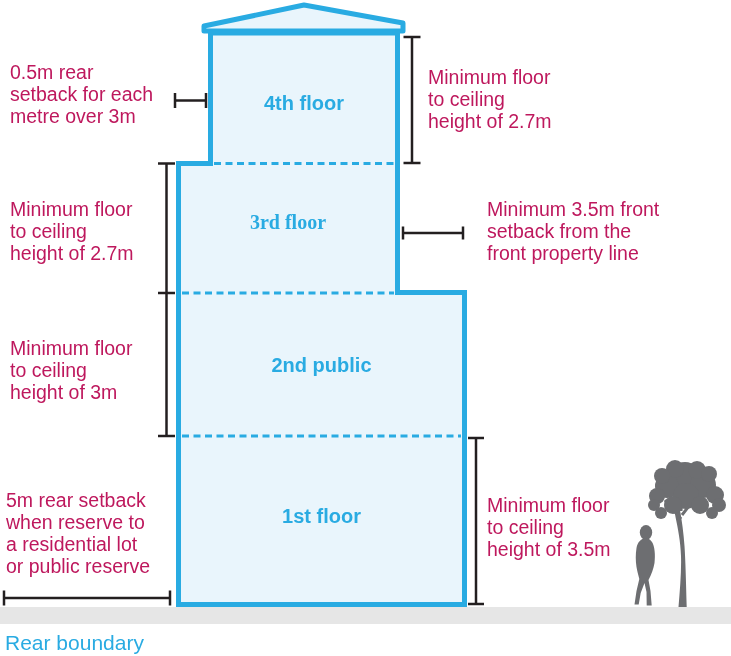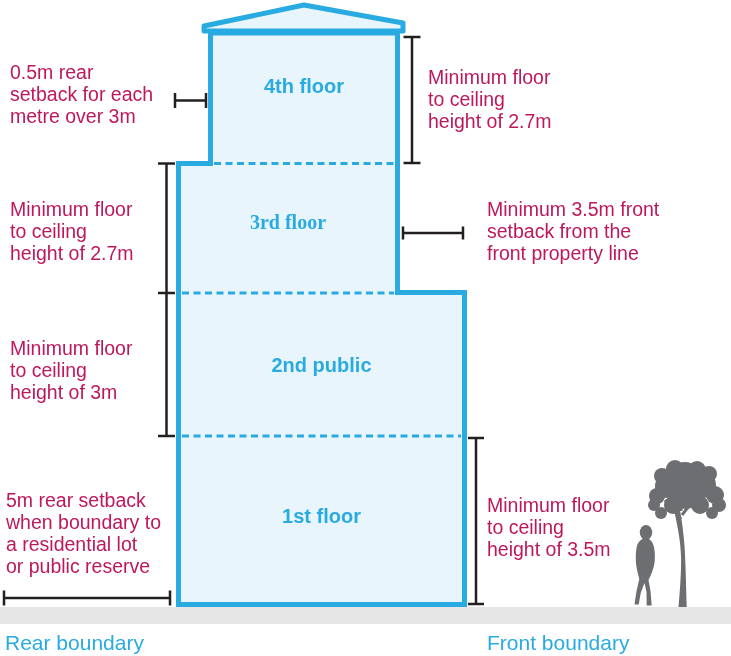--- a/index.html
+++ b/index.html
@@ -119,21 +119,21 @@
         <circle cx="14" cy="15" r="8"></circle>
         <circle cx="61" cy="13" r="8"></circle>
         <circle cx="71" cy="44" r="7"></circle>
         <circle cx="6" cy="44" r="6"></circle>
         <circle cx="13" cy="52" r="6"></circle>
         <circle cx="64" cy="52" r="6"></circle>
       </g>
     </g>
   </svg>
 
-  <div class="floor-label" style="left:210px; top:75px; width:188px;">4th floor</div>
+  <div class="floor-label" style="left:210px; top:92px; width:188px;">4th floor</div>
   <div class="floor-label" style="left:178px; top:211px; width:220px;font-family:Liberation Serif, serif;">3rd floor</div>
   <div class="floor-label" style="left:178px; top:354px; width:287px;">2nd public</div>
   <div class="floor-label" style="left:178px; top:505px; width:287px;">1st floor</div>
 
   <div class="ann" style="left:10px; top:61px;">
       <div>0.5m rear</div>
       <div>setback for each</div>
       <div>metre over 3m</div>
     </div>
 
@@ -156,27 +156,26 @@
     </div>
 
   <div class="ann" style="left:10px; top:337px;">
       <div>Minimum floor</div>
       <div>to ceiling</div>
       <div>height of 3m</div>
     </div>
 
   <div class="ann" style="left:6px; top:489px;">
       <div>5m rear setback</div>
-      <div>when boundary to</div>
+      <div>when reserve to</div>
       <div>a residential lot</div>
       <div>or public reserve</div>
     </div>
 
   <div class="ann" style="left:487px; top:494px;">
       <div>Minimum floor</div>
       <div>to ceiling</div>
       <div>height of 3.5m</div>
     </div>
 
   <div class="boundary-label" style="left:5px; top:631px;">Rear boundary</div>
-  <div class="boundary-label" style="left:487px; top:631px;">Front boundary</div>
 
 </div>
 
 </body></html>

